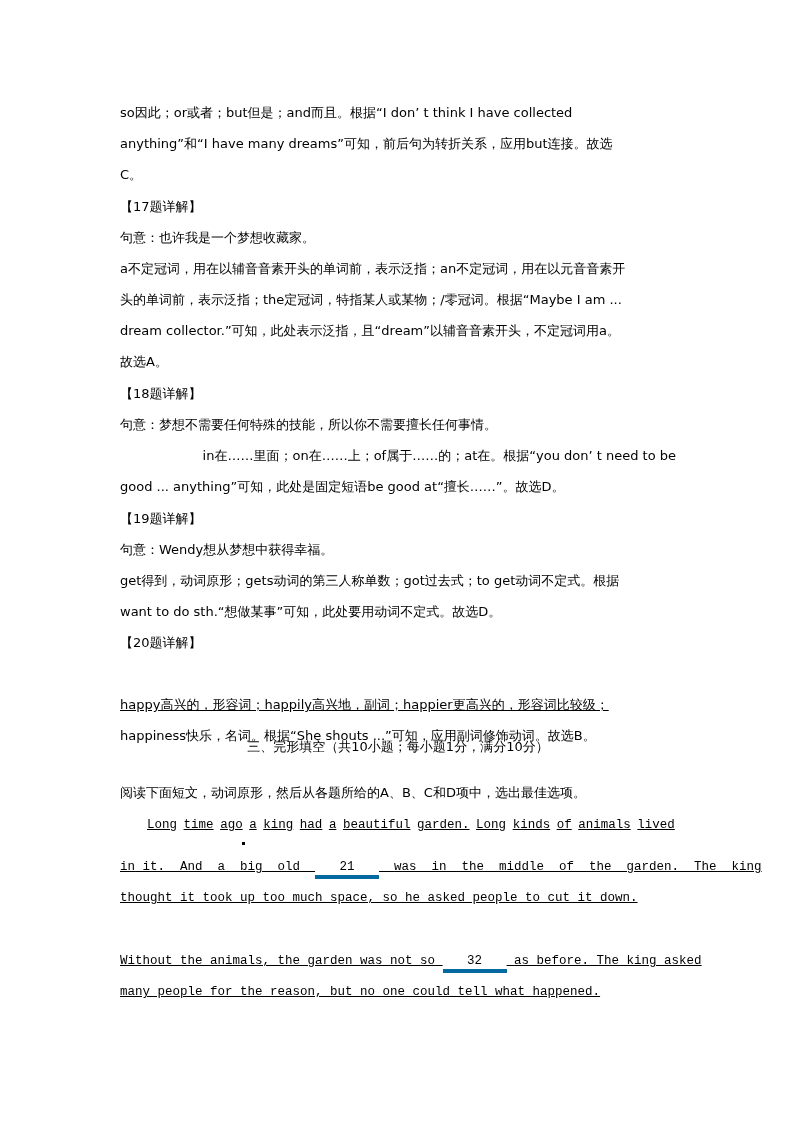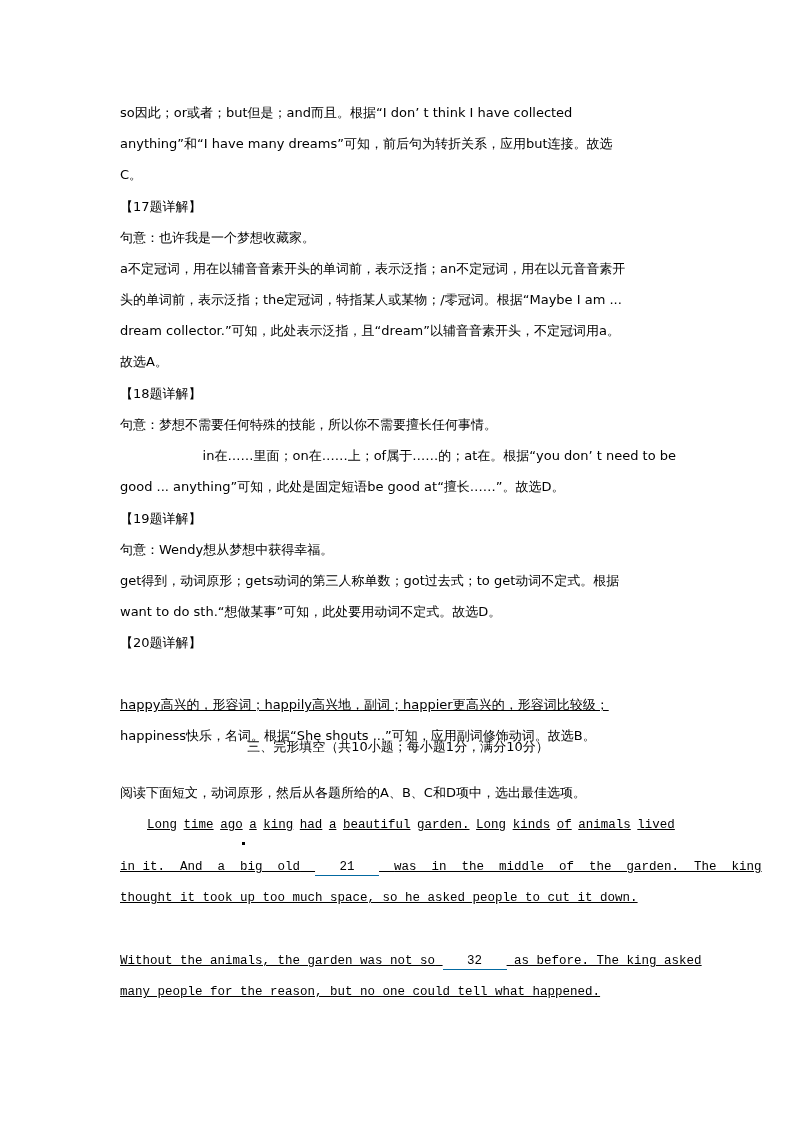--- a/index.html
+++ b/index.html
@@ -6,21 +6,21 @@
     body { width: 794px; height: 1123px; position: relative; overflow: hidden; color: #000; }
     .page { position: absolute; left: 0; top: 0; width: 794px; height: 1075px; background: #fff; }
     .line {
       position: absolute; left: 120px; width: 556px;
       font-family: "DejaVu Sans", sans-serif;
       font-size: 13px; line-height: 18px; white-space: nowrap;
     }
     .mono { font-family: "Liberation Mono", "DejaVu Sans Mono", monospace; font-size: 12.5px; text-decoration: underline; }
     .justify { display: flex; justify-content: space-between; }
     .indent { left: 147px; width: 528px; }
-    .blank { display: inline-block; border-bottom: 1px solid #0369a1; text-align: center; width: 64px; line-height: 15px; }
+    .blank { display: inline-block; border-bottom: 4px solid #0369a1; text-align: center; width: 64px; line-height: 15px; }
     .dot { position: absolute; left: 242px; top: 842px; width: 3px; height: 3px; background: #000; }
   </style>
 </head>
 <body>
 
 <div class="page">
 
   <div class="line justify" style="top:104px;">
       <span>so因此；or或者；but但是；and而且。根据“I don’ t think I have collected</span>
     </div>

